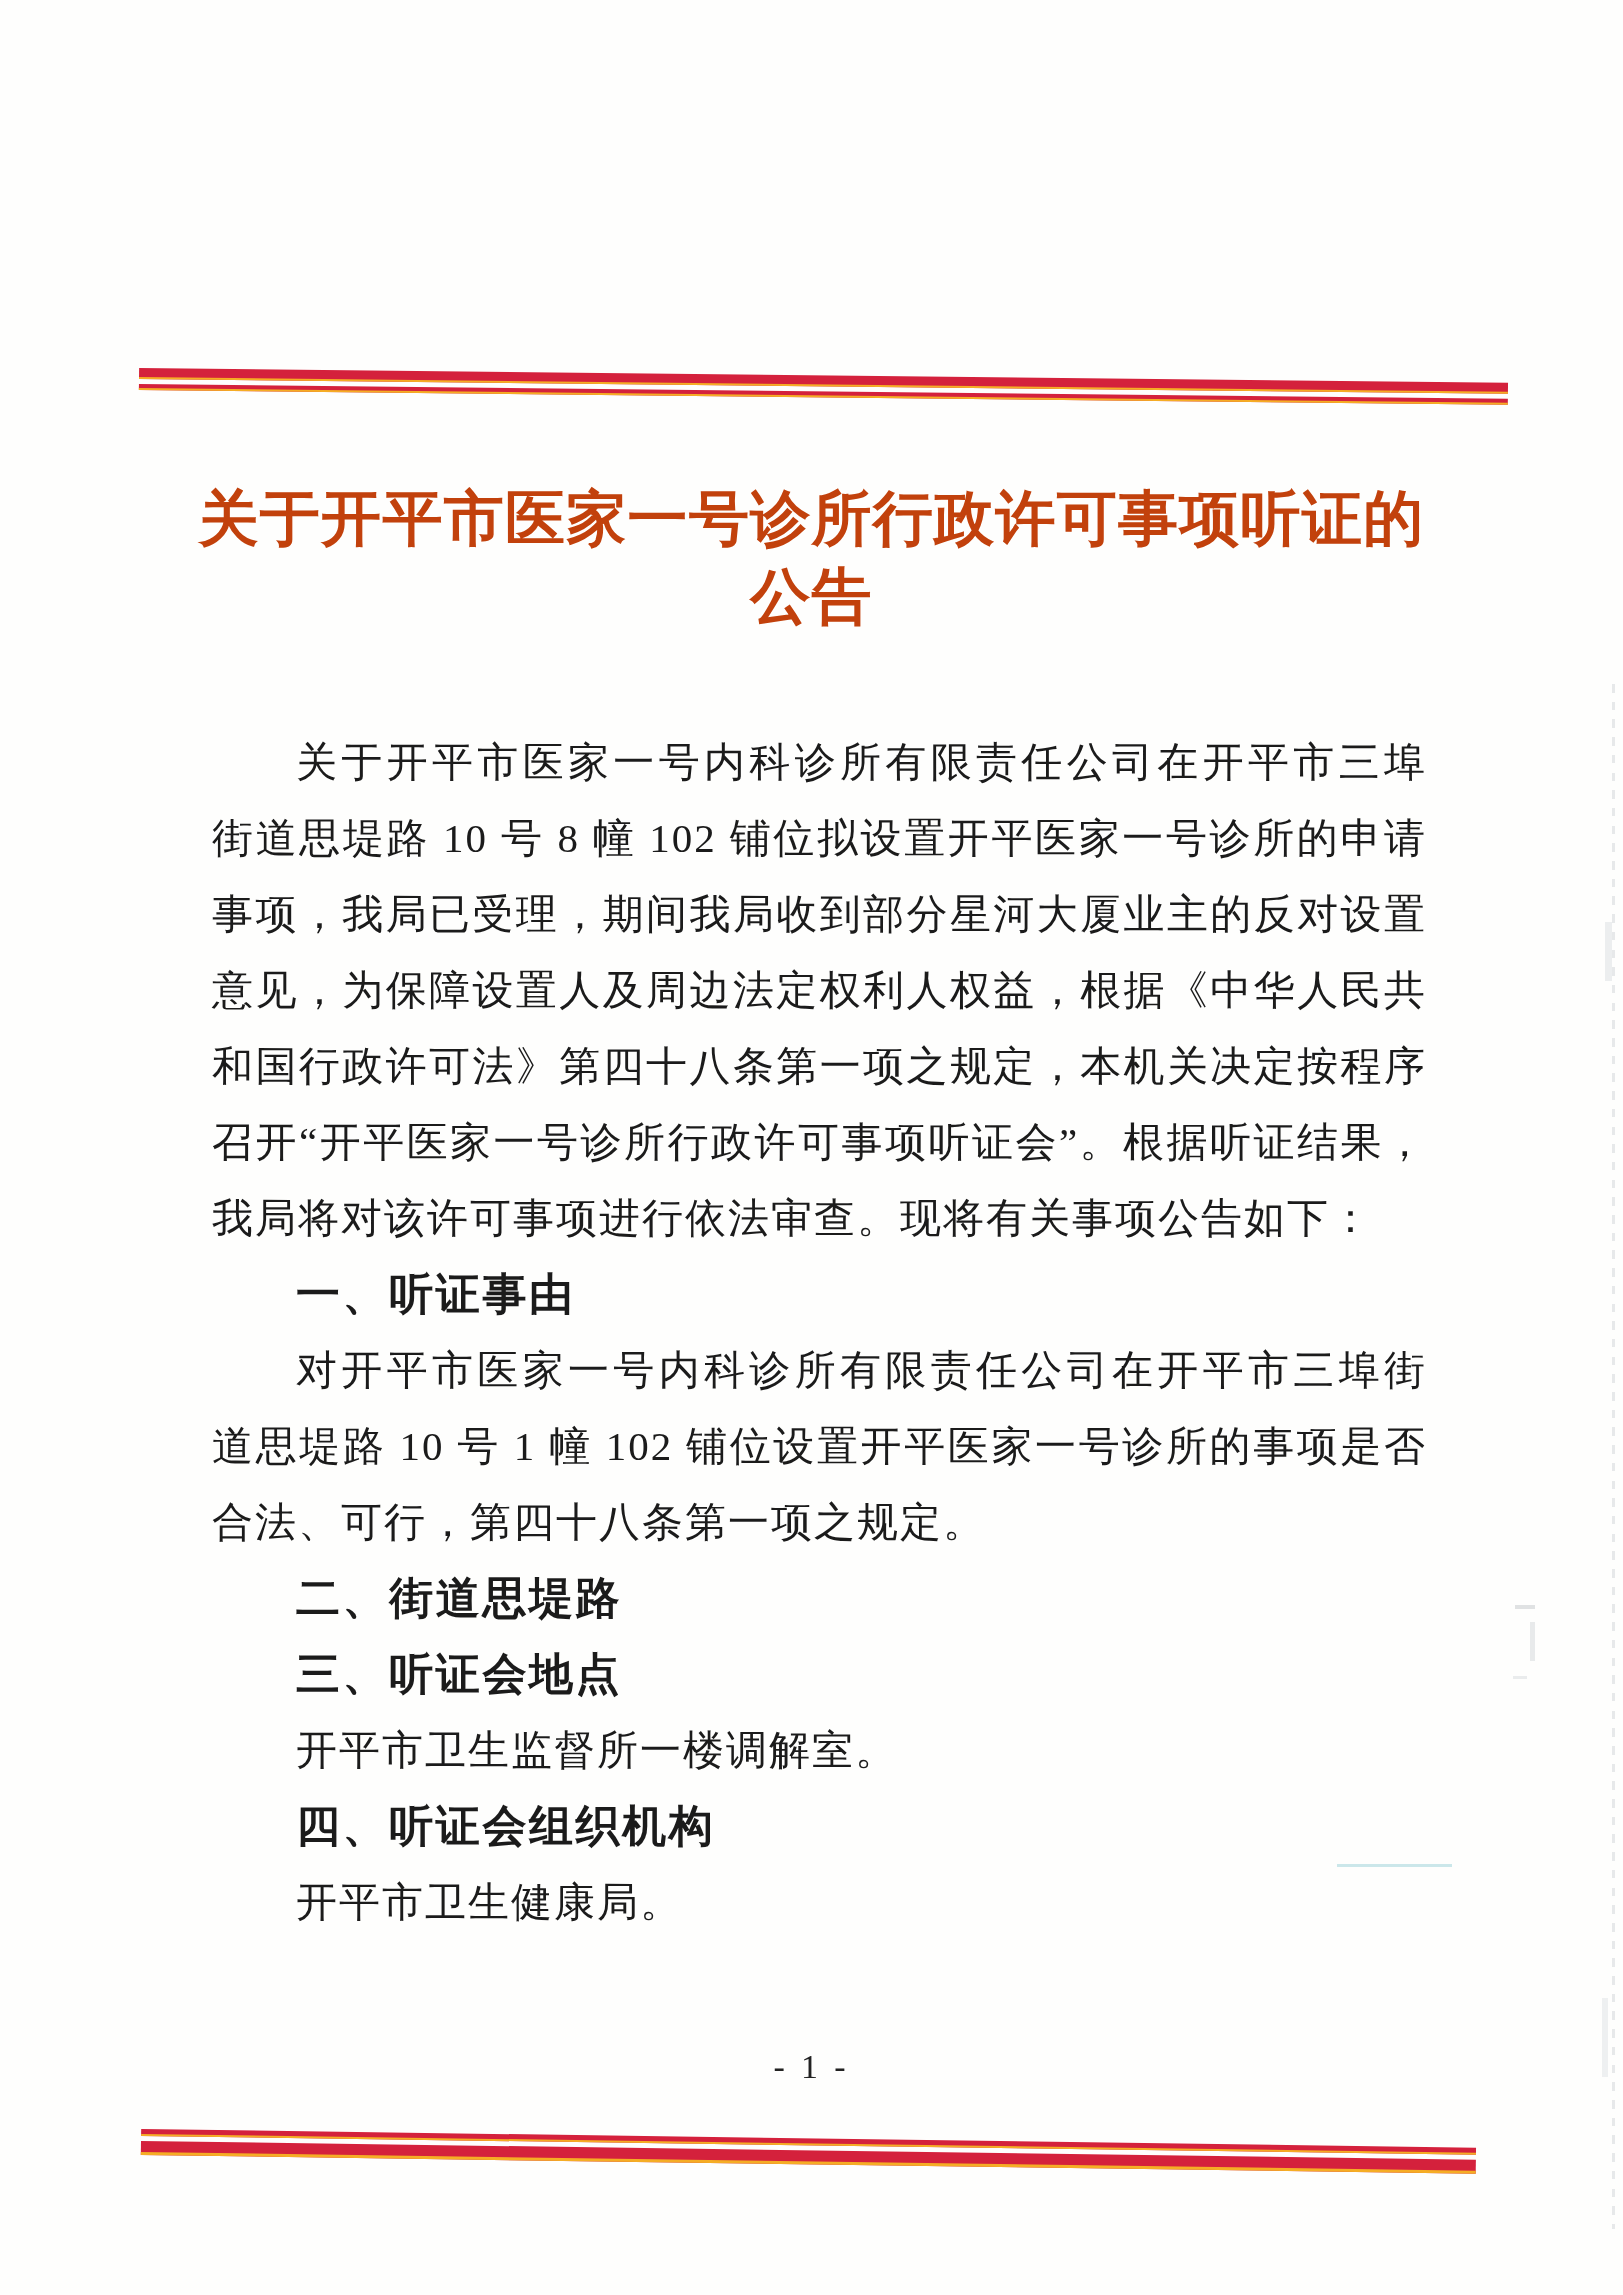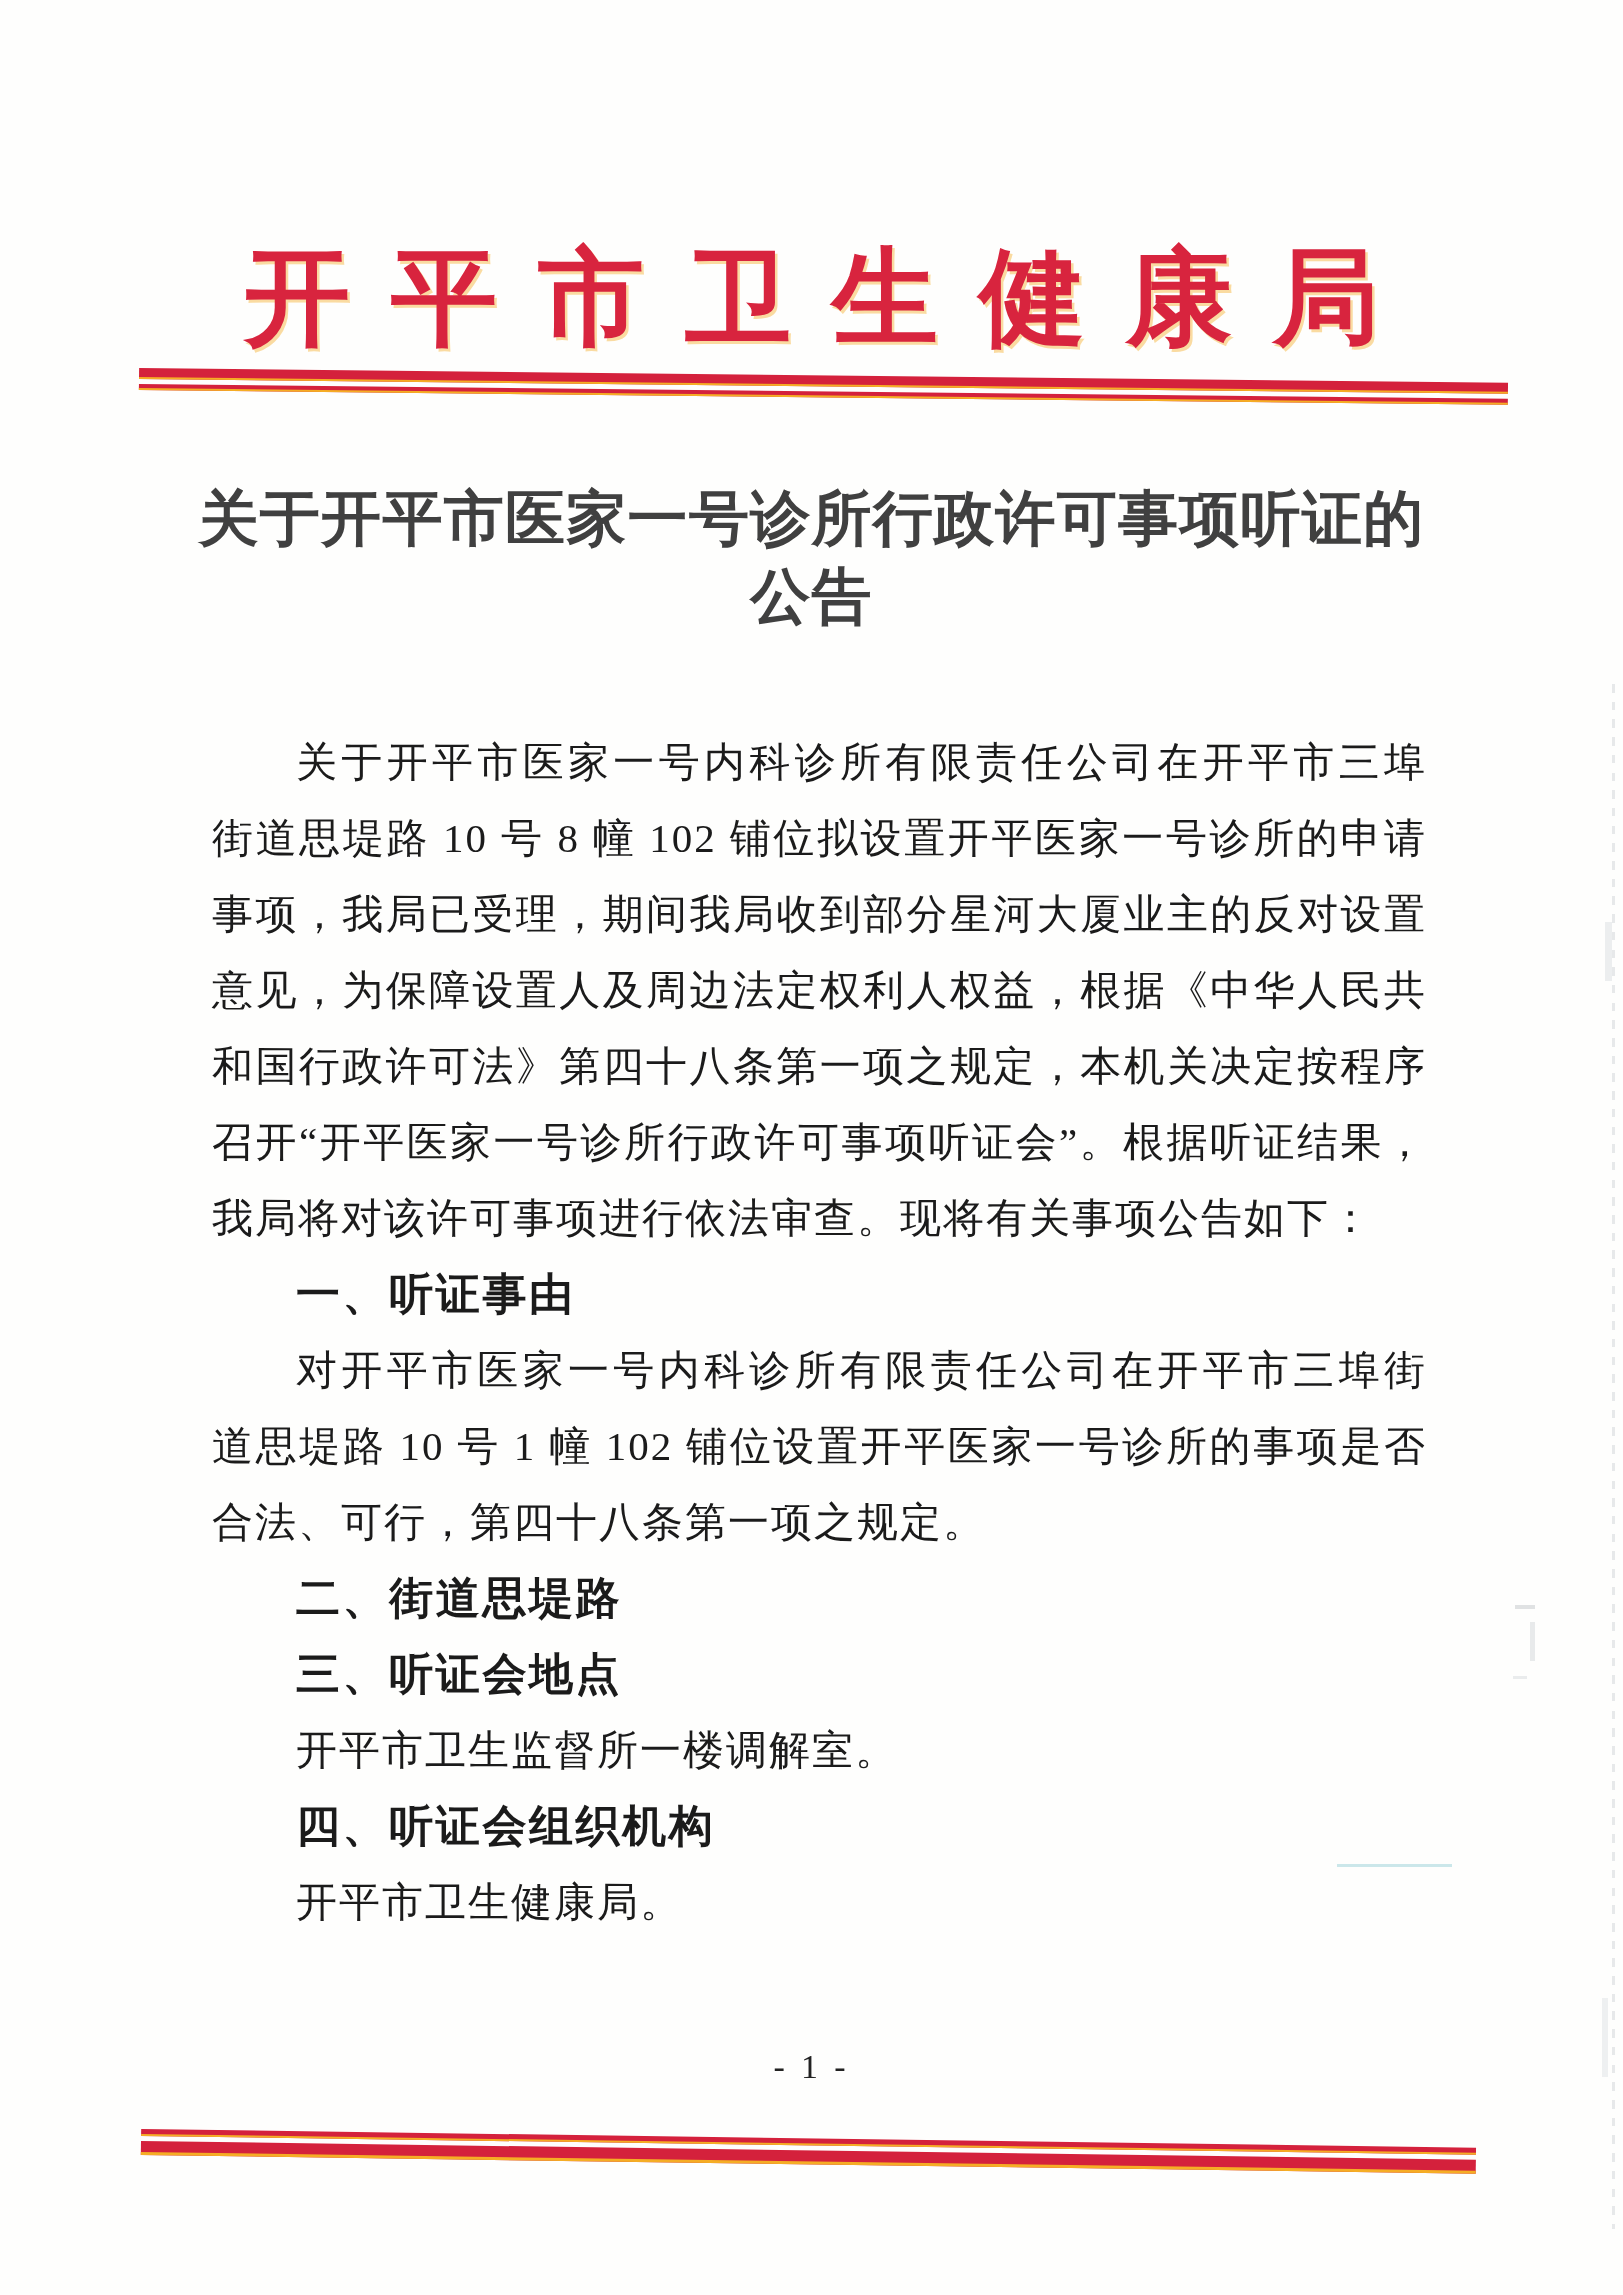--- a/index.html
+++ b/index.html
@@ -27,21 +27,21 @@
   .rule .bar-red-thin  { height:3.9px;  background:#d4213c; border-bottom:2px solid #f5ad25; }
   .rule .rule-gap { height:5.2px; }
   .rule-top    { top:368px;  left:139px; width:1369px; transform:rotate(0.62deg); }
   .rule-bottom { top:2129px; left:141px; width:1335px; transform:rotate(0.80deg); }
   .rule-bottom .bar-red-thick { height:11px; border-bottom-width:3.3px; }
   .rule-bottom .bar-red-thin  { height:4.6px; }
 
   
   .doc-title {
     position:absolute; top:480px; left:0; right:0;
-    text-align:center; color:#404040;
+    text-align:center; color:#c2410c;
     font-weight:700; font-size:60px; line-height:78px;
     letter-spacing:1.3px; white-space:nowrap;
   }
 
   
   .body-text {
     position:absolute; top:724px; left:212px; width:1215px;
     font-size:41px; color:#1b1b1b; letter-spacing:2px;
   }
   .bline {
@@ -74,23 +74,20 @@
   .smudge-c { left:1513px; top:1676px; width:14.4px; height:3.3px; background:#cdd1d4; opacity:.40; }
   .cyan-dash { left:1337px; top:1864px; width:115px; height:3.3px; background:#b9dfe3; opacity:.75; }
   .smudge-d { left:1605px; top:922px; width:6.5px; height:59px; background:#d2d6d9; opacity:.40; }
   .smudge-e { left:1602px; top:1998px; width:5.9px; height:79px; background:#d2d6d9; opacity:.35; }
 </style>
 </head>
 <body>
 
 <div class="page">
 
-  <div class="agency-header">
-    <span class="inner">开平市卫生健康局</span>
-  </div>
 
   <div class="rule rule-top">
     <div class="bar-red-thick"></div>
     <div class="rule-gap"></div>
     <div class="bar-red-thin"></div>
   </div>
 
   <div class="doc-title">
     <div>关于开平市医家一号诊所行政许可事项听证的</div>
     <div>公告</div>

